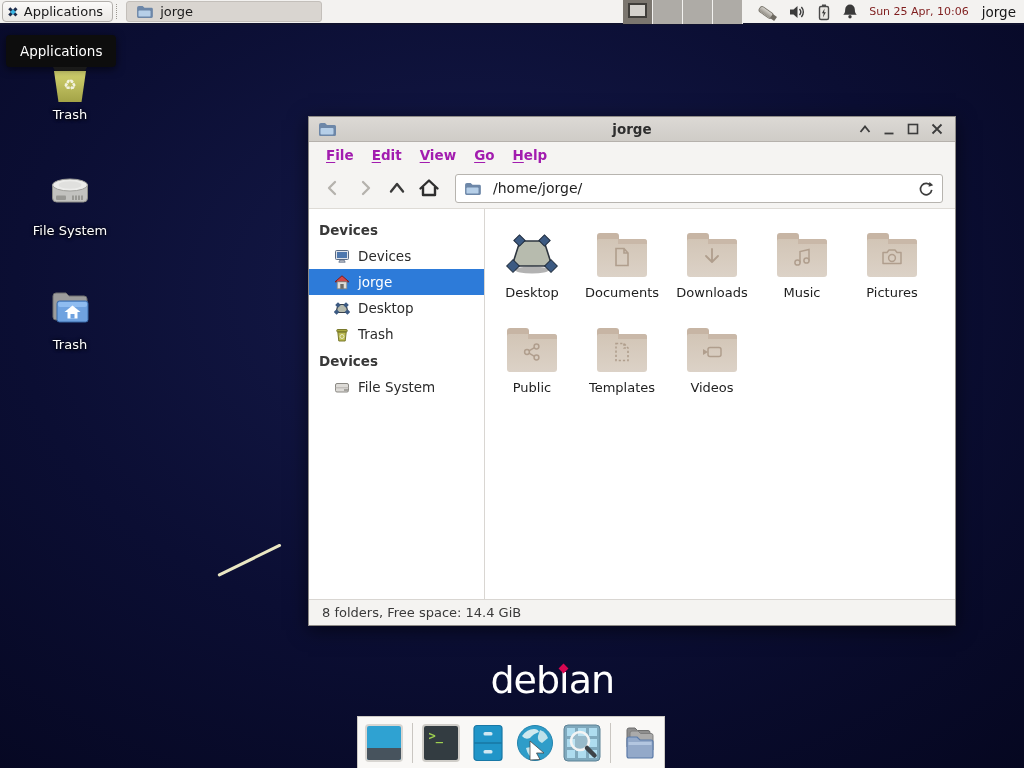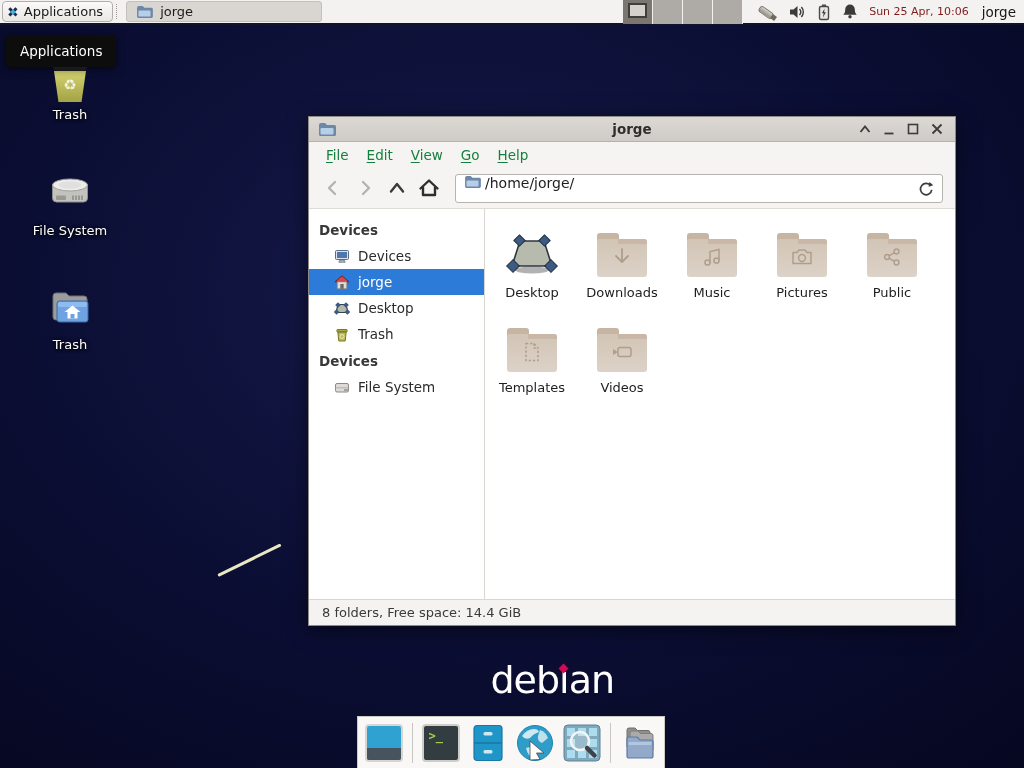--- a/index.html
+++ b/index.html
@@ -91,30 +91,30 @@
   }
   .titlebar {
     height:25px; background:linear-gradient(#dcd9d5,#cfccc7);
     border-bottom:1px solid #b5b1ac; display:flex; align-items:center;
     padding:0 9px; position:relative; flex:0 0 auto;
   }
   .title { position:absolute; left:0; right:0; text-align:center; font-weight:bold; font-size:13.5px; color:#2e2e2e; }
   .win-controls { margin-left:auto; display:flex; gap:6px; z-index:2; }
   .wc { width:18px; height:18px; display:flex; align-items:center; justify-content:center; }
   .menubar { height:26px; display:flex; align-items:center; padding-left:8px; background:#f5f4f2; flex:0 0 auto; }
-  .menu-item { padding:20px 9px; color:#15803d; font-size:13.5px; }
+  .menu-item { padding:20px 9px; color:#a21caf; font-size:13.5px;font-weight:bold; }
   .toolbar {
     height:41px; display:flex; align-items:center; padding:0 8px;
     background:#f5f4f2; border-bottom:1px solid #dedbd6; flex:0 0 auto;
   }
   .navbtn { width:32px; height:30px; display:flex; align-items:center; justify-content:center; }
   .pathbar {
     flex:1; height:29px; margin-left:10px; margin-right:4px;
     background:#fff; border:1px solid #b7b4af; border-radius:3px;
-    display:flex; padding:0 8px; gap:4px;
+    display:flex; align-items:center; padding:0 8px; gap:12px;
   }
   .pathtext { font-size:14px; color:#1d1d1d; }
   .reload { margin-left:auto; display:flex; align-items:center; }
   .wbody { flex:1; display:flex; min-height:0; }
   .sidebar {
     width:176px; background:#fff; border-right:1px solid #d9d6d2;
     padding-top:7px; flex:0 0 auto; font-size:13.5px;
   }
   .side-header { font-weight:bold; color:#383838; padding:6px 10px 5px 10px; }
   .side-item { display:flex; align-items:center; gap:8px; padding:4px 8px 4px 25px; color:#2b2b2b; height:26px; }
@@ -399,20 +399,32 @@
             <polygon points="14,8 38,8 46,33 6,33" fill="#b7bbae" stroke="#2e3640" stroke-width="1.6"></polygon>
             <rect x="9.5" y="3.5" width="8" height="8" fill="#3c5a82" stroke="#1f2c3d" stroke-width="1" transform="rotate(45 13.5 7.5)"></rect>
             <rect x="34.5" y="3.5" width="8" height="8" fill="#3c5a82" stroke="#1f2c3d" stroke-width="1" transform="rotate(45 38.5 7.5)"></rect>
             <rect x="2.5" y="28.5" width="9" height="9" fill="#3c5a82" stroke="#1f2c3d" stroke-width="1" transform="rotate(45 7 33)"></rect>
             <rect x="40.5" y="28.5" width="9" height="9" fill="#3c5a82" stroke="#1f2c3d" stroke-width="1" transform="rotate(45 45 33)"></rect>
           </svg>
         </div>
         <div class="fname">Desktop</div>
       </div>
 
+      <div class="fcell">
+        <div class="ficon">
+            <div class="ffolder">
+          <div class="tab"></div>
+              <div class="bodyp"></div>
+          <svg width="22" height="24" viewBox="0 0 22 24">
+                <path d="M5 3.5 h8 l4 4.5 v12.5 h-12 z M13 3.5 v4.5 h4" fill="none" stroke="#b09e8d" stroke-width="1.6"></path>
+              </svg>
+        </div>
+          </div>
+        <div class="fname">Documents</div>
+      </div>
 
       <div class="fcell">
         <div class="ficon">
             <div class="ffolder">
           <div class="tab"></div>
               <div class="bodyp"></div>
           <svg width="22" height="24" viewBox="0 0 22 24">
                 <path d="M11 4 V16 M5 11 l6 6 l6-6" fill="none" stroke="#b09e8d" stroke-width="1.8" stroke-linecap="round" stroke-linejoin="round"></path>
               </svg>
         </div>

